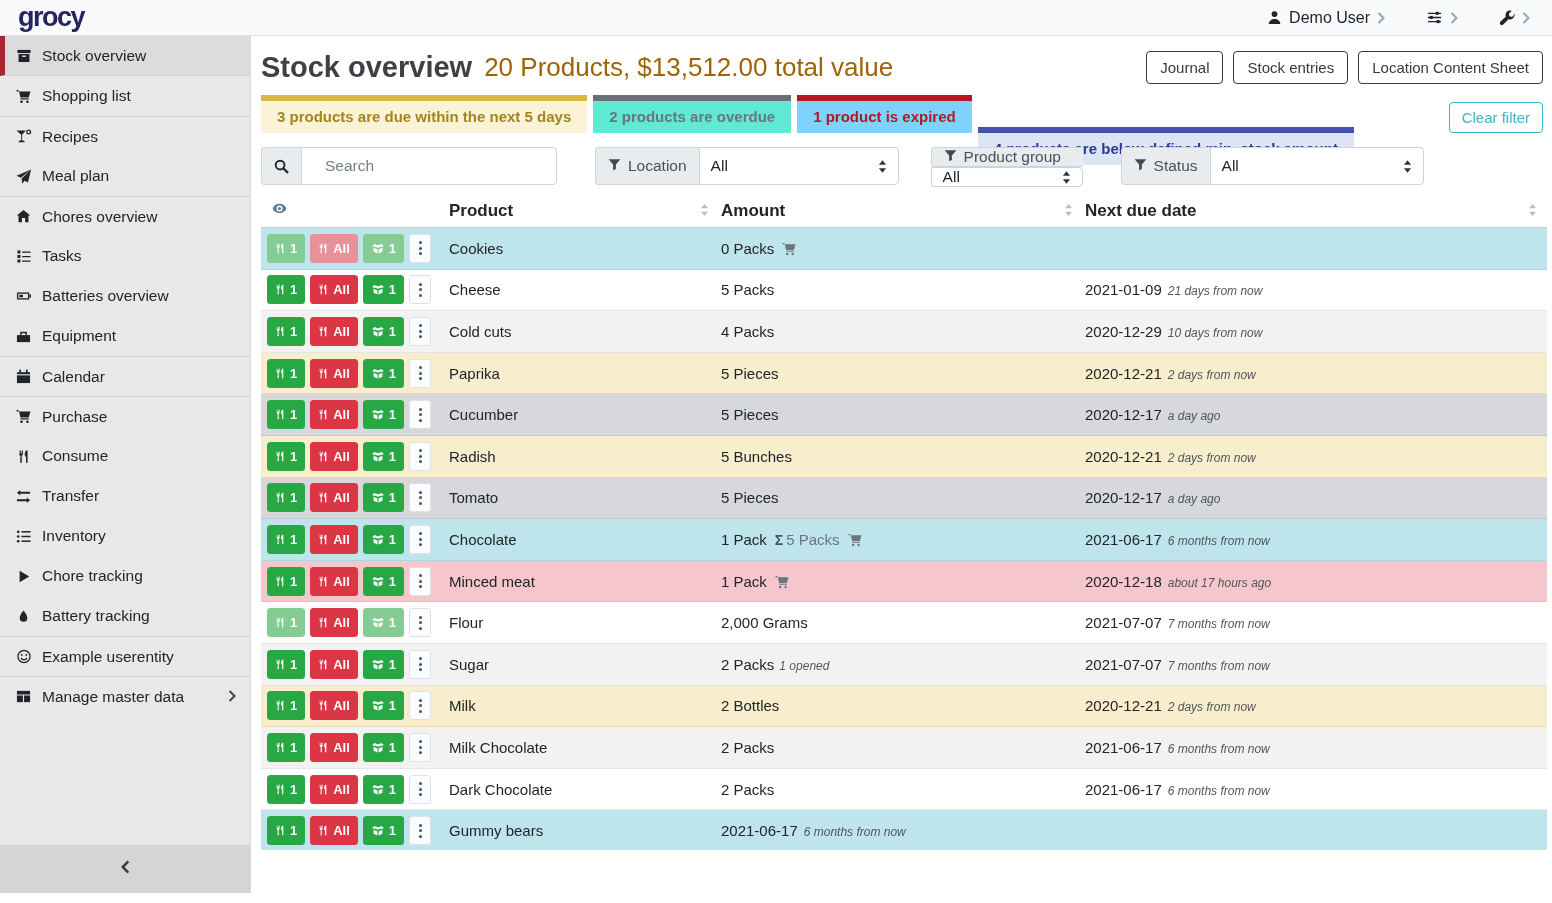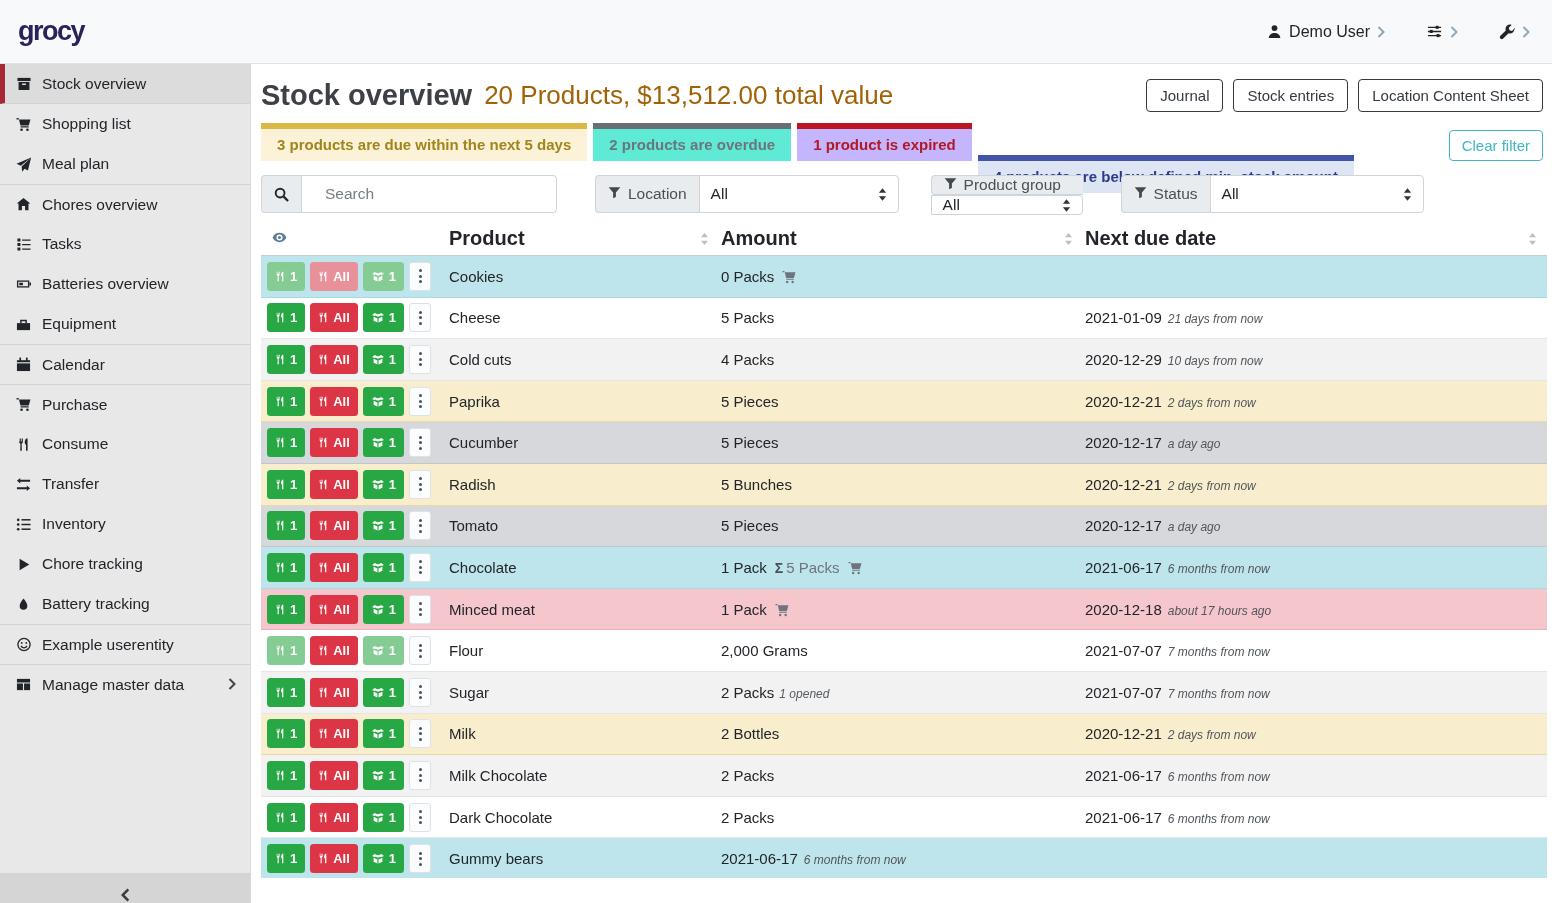--- a/index.html
+++ b/index.html
@@ -1,19 +1,19 @@
 <!DOCTYPE html>
 <html><head>
 <meta charset="utf-8">
 <style>
   * { margin:0; padding:0; box-sizing:border-box; }
   html,body { width:1552px; height:903px; overflow:hidden; font-family:"Liberation Sans","DejaVu Sans",sans-serif; background:#fff; color:#212529; }
 
   
-  .topbar { height:64px; background:#f8f9fa; border-bottom:1px solid #dfe3e6; display:flex; align-items:center; justify-content:space-between; padding:0 22px 0 18px; }
+  .topbar { height:36px; background:#f8f9fa; border-bottom:1px solid #dfe3e6; display:flex; align-items:center; justify-content:space-between; padding:0 22px 0 18px; }
   .logo { font-size:27px; font-weight:800; letter-spacing:-1.5px; color:#29235c; }
   .topbar-right { display:flex; align-items:center; gap:41px; }
   .top-group { display:flex; align-items:center; gap:7px; cursor:pointer; }
   .top-group svg { display:block; }
   .top-user-label { font-size:16px; color:#212529; }
   .chev-blue { color:#8fa6bb; }
 
   
   .app { display:flex; height:857px; }
   .sidebar { width:251px; background:#e8e8e8; display:flex; flex-direction:column; flex-shrink:0; border-right:1px solid #d9d9d9; }
@@ -33,40 +33,40 @@
   .page-title { font-size:29px; font-weight:600; color:#3d4146; }
   .page-subtitle { font-size:26px; font-weight:400; color:#a16207; margin-left:12px; }
   .title-buttons { margin-left:auto; display:flex; gap:10px; padding-right:4px; }
   .btn-outline-dark { background:#fff; border:1px solid #343a40; color:#343a40; font-size:15px; padding:7px 13px; border-radius:4px; cursor:pointer; font-family:inherit; }
 
   
   .banners-row { display:flex; align-items:flex-start; gap:6px; margin-top:5px; height:44px; }
   .banner { border-top:6px solid; padding:7px 16px 8px; font-size:15px; font-weight:700; cursor:pointer; white-space:nowrap; }
   .banner.duesoon  { background:#fbf2d8; border-color:#d9b845; color:#a0861c; }
   .banner.overdue  { background:#5eead4; border-color:#686f75; color:#6c757d; }
-  .banner.expired  { background:#c4b5fd; border-color:#bb1521; color:#b21825; }
+  .banner.expired  { background:#7dd3fc; border-color:#bb1521; color:#b21825; }
   .banner.belowmin { background:#dde4f3; border-color:#4253a8; color:#2b3a8c;margin-top:32px; }
   .clear-filter { margin-left:auto; margin-right:4px; align-self:center; background:#fff; border:1px solid #3fb6c6; color:#3fb6c6; font-size:15px; padding:6px 12px; border-radius:4px; cursor:pointer; font-family:inherit; }
 
   
   .filters-row { display:flex; align-items:center; margin-top:7px; height:40px; }
   .input-group { display:flex; height:38px; }
   .ig-prepend { display:flex; align-items:center; gap:7px; background:#e9ecef; border:1px solid #ced4da; border-right:none; border-radius:4px 0 0 4px; padding:0 12px; color:#495057; font-size:15.5px; }
   .search-group { width:296px; }
   .search-group input { flex:1; border:1px solid #ced4da; border-radius:0 4px 4px 0; padding:0 23px; font-size:15.5px; font-family:inherit; color:#212529; outline:none; }
   .search-group input::placeholder { color:#757d85; }
   .filter-select { display:flex; align-items:center; justify-content:space-between; border:1px solid #ced4da; border-radius:0 4px 4px 0; background:#fff; padding:0 11px; font-size:15.5px; color:#212529; cursor:pointer; }
   .loc-group { margin-left:38px; } .loc-group .filter-select { width:200px; }
   .pg-group  { margin-left:32px;flex-direction:column; } .pg-group  .filter-select { width:152px; }
   .st-group  { margin-left:38px; } .st-group  .filter-select { width:214px; }
 
   
   .stock-table { margin-top:8px; }
   .thead, .trow { display:grid; grid-template-columns:186px 272px 364px 1fr; align-items:center; }
-  .thead { height:34px; border-bottom:1px solid #c9ced3; font-weight:700; font-size:20px; color:#212529; }
+  .thead { height:34px; border-bottom:1px solid #c9ced3; font-weight:700; font-size:17px; color:#212529; }
   .th { display:flex; align-items:center; justify-content:space-between; padding:0 10px 0 2px; }
   .th-eye { padding-left:10px; color:#5f7d95; }
   .sort-icon { color:#b9bfc4; }
   .rows-wrap { height:622px; overflow:hidden; }
   .trow { height:41.6px; border-bottom:1px solid #e3e6e8; font-size:15px; }
   .trow.row-stripe   { background:#f2f2f2; }
   .trow.row-belowmin { background:#bee5eb; border-bottom-color:#a8d8e0; }
   .trow.row-duesoon  { background:#f8edcc; border-bottom-color:#ead9a8; }
   .trow.row-overdue  { background:#d6d8db; border-bottom-color:#c3c6c9; }
   .trow.row-expired  { background:#f5c6cb; border-bottom-color:#eab2b9; }
@@ -152,20 +152,29 @@
         </div>
         <div class="side-item">
           <span class="s-icon">
             <svg width="17" height="15" viewBox="0 0 16 16" fill="currentColor">
               <path d="M.6 1h2.1l.4 1.6h12.3L13.6 9H4.7L3.2 2.6H.6zM5 9.9h8.3l.4 1.3H4.7z"></path>
               <circle cx="5.9" cy="13.6" r="1.4"></circle>
               <circle cx="12.2" cy="13.6" r="1.4"></circle>
             </svg>
           </span>
           <span class="s-label">Shopping list</span>
+        </div>
+        <div class="side-item group-start">
+          <span class="s-icon">
+            <svg width="17" height="15" viewBox="0 0 17 16" fill="currentColor">
+              <path d="M1 1.5h10l-4 4.7v5.9c1.6.2 2.7.6 2.7 1.2v.7H3.3v-.7c0-.6 1.1-1 2.7-1.2V6.2z"></path>
+              <circle cx="14" cy="3.2" r="2" fill="none" stroke="currentColor" stroke-width="1.4"></circle>
+            </svg>
+          </span>
+          <span class="s-label">Recipes</span>
         </div>
         <div class="side-item">
           <span class="s-icon">
             <svg width="16" height="15" viewBox="0 0 16 16" fill="currentColor">
               <path d="M15.6.4 0 7.2l4.6 2.1zM5.5 10.2l.5 5.4 2.6-3.2 3.6 1.9L15.6.4z"></path>
             </svg>
           </span>
           <span class="s-label">Meal plan</span>
         </div>
         <div class="side-item group-start">

